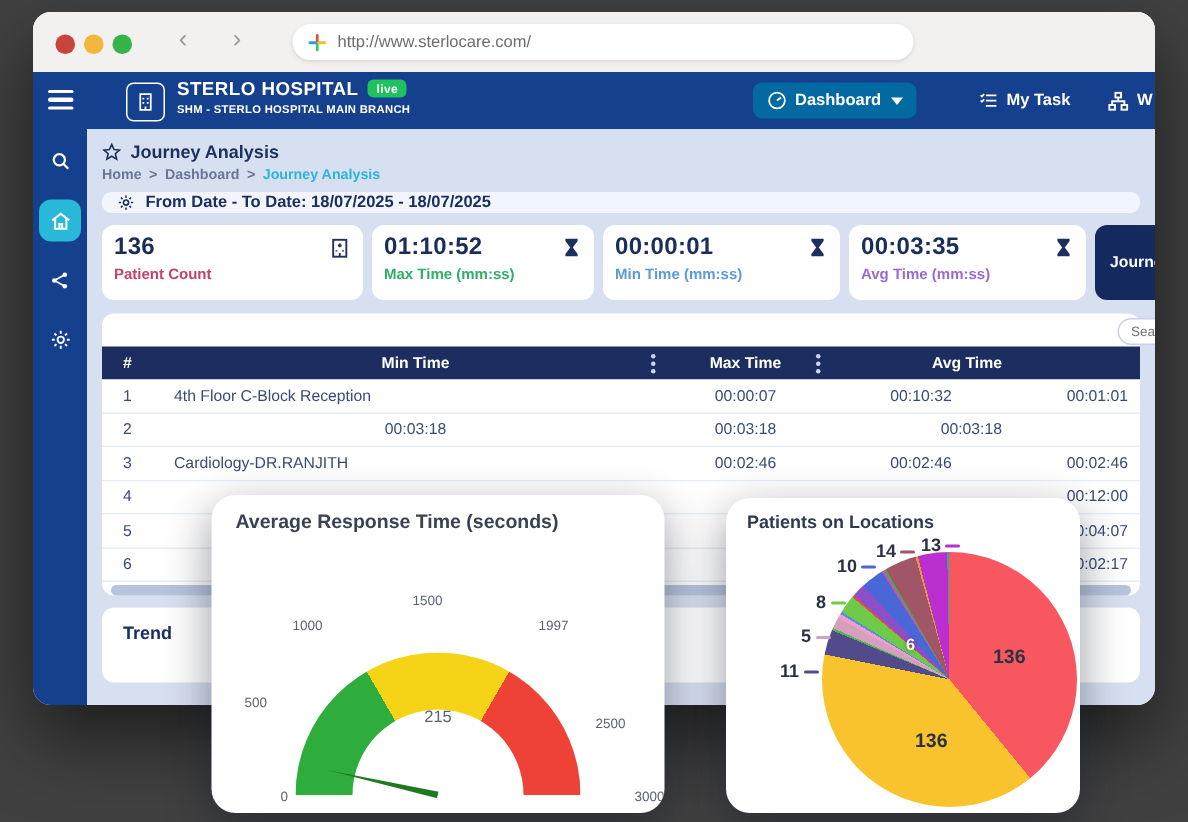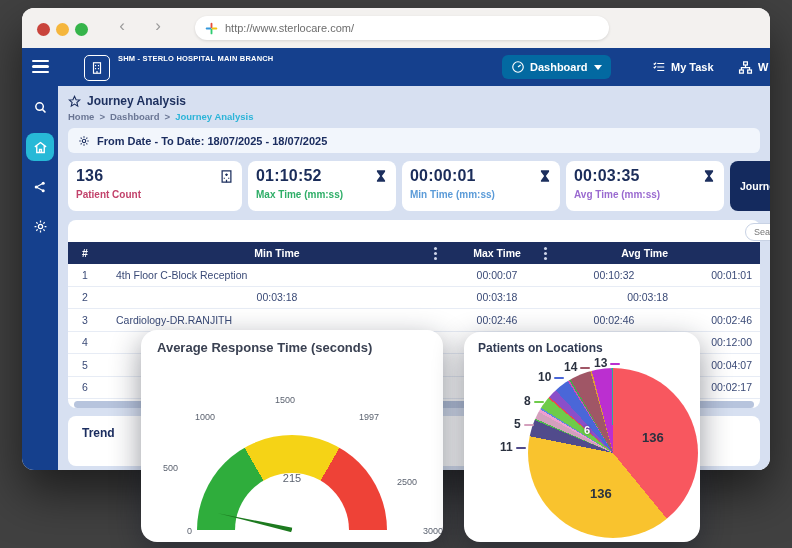--- a/index.html
+++ b/index.html
@@ -49,21 +49,21 @@
   
   .appbody{position:absolute;left:0;top:78px;right:0;bottom:0;display:flex;}
   .sidebar{width:36px;background:#15408d;position:relative;flex:none;}
   .sideicon{position:absolute;left:5px;width:26px;height:26px;border-radius:8px;display:flex;align-items:center;justify-content:center;}
   .sideicon.active{background:#27b9d7;left:4px;width:28px;height:28px;}
   .main{flex:1;background:#d7e0f1;position:relative;padding:8px 0 0 10px;box-sizing:border-box;overflow:visible;}
 
   .titlerow{display:flex;align-items:center;gap:6px;color:#1c2f5e;font-size:12px;font-weight:bold;}
   .breadcrumb{margin-top:3px;font-size:9.5px;color:#6a7694;display:flex;gap:5px;font-weight:bold;}
   .breadcrumb .active{color:#2cb4d8;}
-  .filterbar{margin-top:6px;width:692px;height:25px;background:#f2f6fc;border-radius:6px;display:flex;align-items:center;
+  .filterbar{margin-top:6px;width:692px;height:14px;background:#f2f6fc;border-radius:6px;display:flex;align-items:center;
     gap:7px;padding-left:10px;box-sizing:border-box;color:#1c2e60;font-size:11px;font-weight:bold;}
 
   .statsrow{margin-top:8px;display:flex;gap:6px;height:50px;}
   .statcard{background:#fff;border-radius:8px;position:relative;padding:6px 8px;box-sizing:border-box;flex:none;}
   .statval{font-size:16px;font-weight:bold;color:#1b2d5a;letter-spacing:.2px;}
   .stat-label{font-size:10px;font-weight:bold;margin-top:4px;}
   .staticon{position:absolute;right:8px;top:8px;}
   .journeybtn{flex:none;width:82px;background:#142a5e;border-radius:8px;color:#fff;font-size:10.5px;font-weight:bold;
     display:flex;align-items:center;padding-left:10px;}
 
@@ -84,21 +84,21 @@
   .trow .cc{text-align:center;}
   .trow .cr{text-align:right;padding-right:8px;}
   .hscroll{height:7px;margin:2px 6px 4px 6px;border-radius:4px;background:#b7c4dd;}
 
   .trendcard{margin-top:8px;width:692px;height:50px;background:#fff;border-radius:8px;padding:10px 0 0 14px;box-sizing:border-box;
     color:#1c2e60;font-size:12px;font-weight:bold;}
 
   
   .floatcard{position:absolute;background:#fff;border-radius:16px;box-shadow:0 10px 30px rgba(20,25,40,.45);overflow:hidden;margin-left:36px;}
   .gaugecard{left:105px;top:330px;width:302px;height:212px;}
-  .piecard{left:428px;top:332px;width:236px;height:210px;}
+  .piecard{left:448px;top:332px;width:236px;height:210px;}
   .cardtitle{position:absolute;left:16px;top:10px;font-size:13px;font-weight:bold;color:#3a4152;}
   .pietitle{left:14px;top:9px;font-size:12px;color:#303a52;}
 
   .gauge-wrap{position:absolute;left:56px;top:105px;width:190px;height:95px;overflow:hidden;}
   .gauge-ring{width:190px;height:190px;border-radius:50%;}
   .gauge-hole{position:absolute;left:38px;top:38px;width:114px;height:114px;border-radius:50%;background:#fff;}
   .tick{position:absolute;font-size:9px;color:#5c6370;}
   .gauge-value{position:absolute;left:116px;top:142px;width:70px;text-align:center;font-size:11px;color:#5c6370;}
   .needle{position:absolute;left:75px;top:197px;width:76px;height:6px;transform-origin:100% 50%;
     clip-path:polygon(0 55%,100% 12%,100% 88%);}
@@ -146,20 +146,24 @@
         <svg width="14" height="14" viewBox="0 0 24 24" fill="none" stroke="#fff" stroke-width="2">
           <rect x="6" y="3" width="12" height="18"></rect>
           <line x1="9.5" y1="7" x2="9.5" y2="9"></line>
             <line x1="14.5" y1="7" x2="14.5" y2="9"></line>
           <line x1="9.5" y1="12" x2="9.5" y2="14"></line>
             <line x1="14.5" y1="12" x2="14.5" y2="14"></line>
           <line x1="12" y1="17" x2="12" y2="21"></line>
         </svg>
       </div>
       <div class="htitles">
+        <div class="hname">
+          <span>STERLO HOSPITAL</span>
+          <span class="live">live</span>
+        </div>
         <div class="hsub">SHM - STERLO HOSPITAL MAIN BRANCH</div>
       </div>
 
       <div class="nav-item nav-dash">
         <span>
           <svg width="14" height="14" viewBox="0 0 24 24" fill="none" stroke="#fff" stroke-width="2">
             <circle cx="12" cy="12" r="9"></circle>
             <line x1="12" y1="12" x2="16.5" y2="8.5"></line>
           </svg>
         </span>

